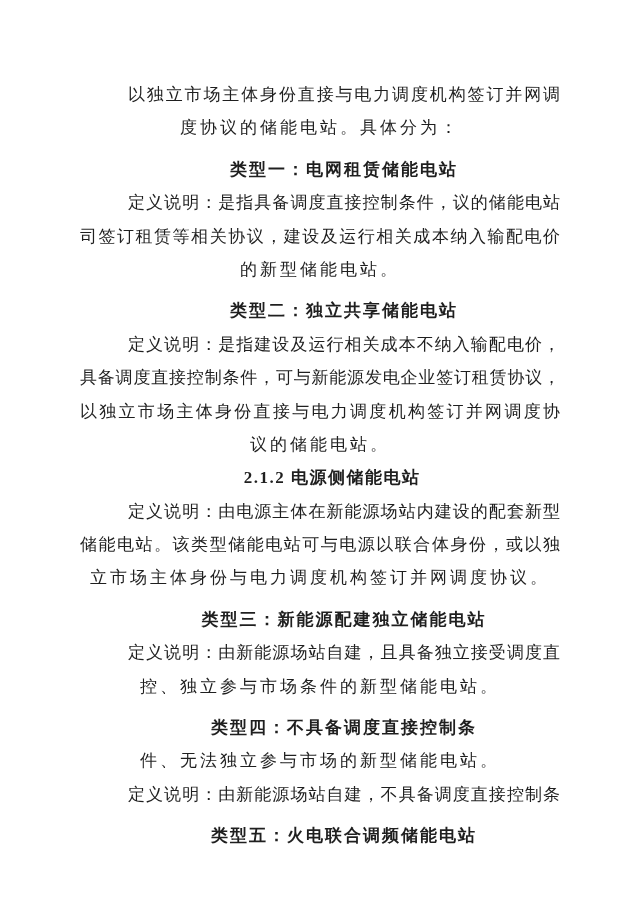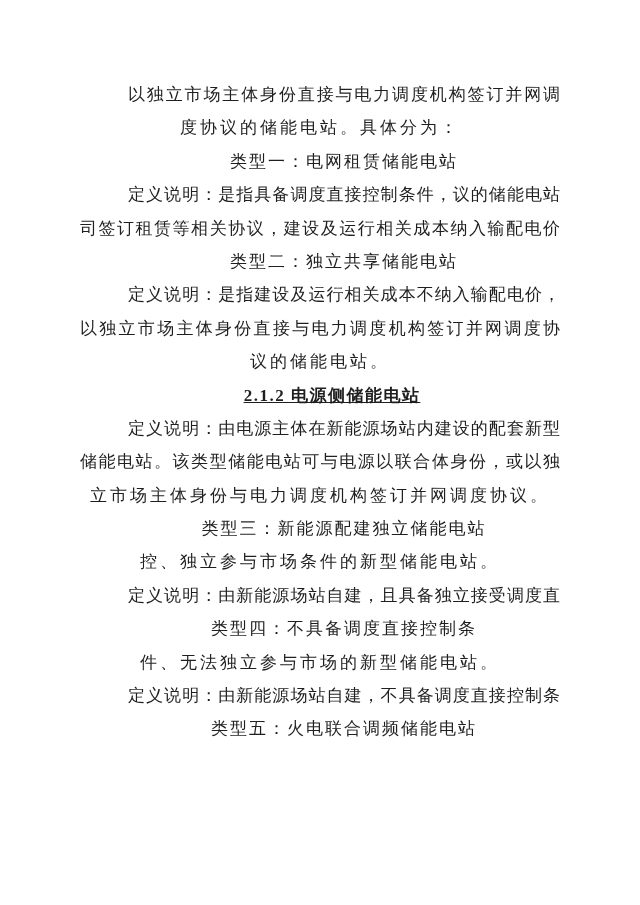--- a/index.html
+++ b/index.html
@@ -35,50 +35,52 @@
     white-space: normal;
     text-align: justify;
     text-align-last: justify;
     text-justify: inter-character;
     overflow: hidden;
   }
   .line.indent {
     text-indent: 48px;
   }
   .line.heading {
-    font-weight: 400;
+    font-weight: 700;
     letter-spacing: 2px;
     text-indent: 48px;
+    margin-top: 8px;
   }
   .line.heading-sub {
     font-weight: 700;
     letter-spacing: 1.5px;
     text-indent: 24px;
-    text-decoration: underline;
   }
 </style>
 </head>
 <body>
 
 <div class="page">
   <div class="doc">
     <div class="line justify indent">以独立市场主体身份直接与电力调度机构签订并网调</div>
     <div class="line">度协议的储能电站。具体分为：</div>
     <div class="line heading">类型一：电网租赁储能电站</div>
     <div class="line justify indent">定义说明：是指具备调度直接控制条件，议的储能电站</div>
     <div class="line justify">司签订租赁等相关协议，建设及运行相关成本纳入输配电价</div>
+    <div class="line">的新型储能电站。</div>
     <div class="line heading">类型二：独立共享储能电站</div>
     <div class="line justify indent">定义说明：是指建设及运行相关成本不纳入输配电价，</div>
+    <div class="line justify">具备调度直接控制条件，可与新能源发电企业签订租赁协议，</div>
     <div class="line justify">以独立市场主体身份直接与电力调度机构签订并网调度协</div>
     <div class="line">议的储能电站。</div>
     <div class="line heading-sub">2.1.2 电源侧储能电站</div>
     <div class="line justify indent">定义说明：由电源主体在新能源场站内建设的配套新型</div>
     <div class="line justify">储能电站。该类型储能电站可与电源以联合体身份，或以独</div>
     <div class="line">立市场主体身份与电力调度机构签订并网调度协议。</div>
     <div class="line heading">类型三：新能源配建独立储能电站</div>
+    <div class="line justify indent">定义说明：由新能源场站自建，且具备独立接受调度直</div>
     <div class="line">控、独立参与市场条件的新型储能电站。</div>
-    <div class="line justify indent">定义说明：由新能源场站自建，且具备独立接受调度直</div>
     <div class="line heading">类型四：不具备调度直接控制条</div>
     <div class="line">件、无法独立参与市场的新型储能电站。</div>
     <div class="line justify indent">定义说明：由新能源场站自建，不具备调度直接控制条</div>
     <div class="line heading">类型五：火电联合调频储能电站</div>
   </div>
 </div>
 
 </body></html>

